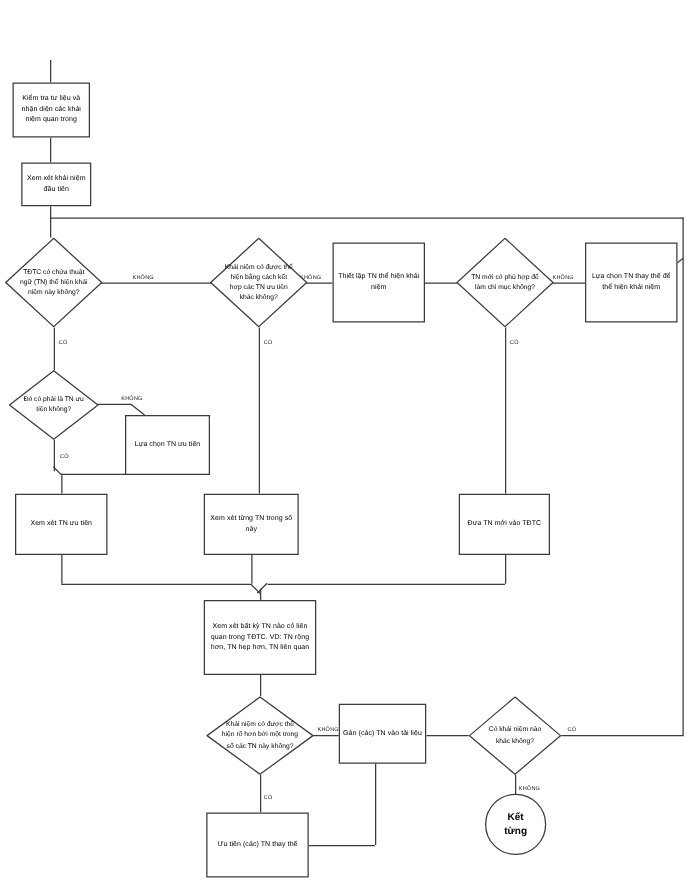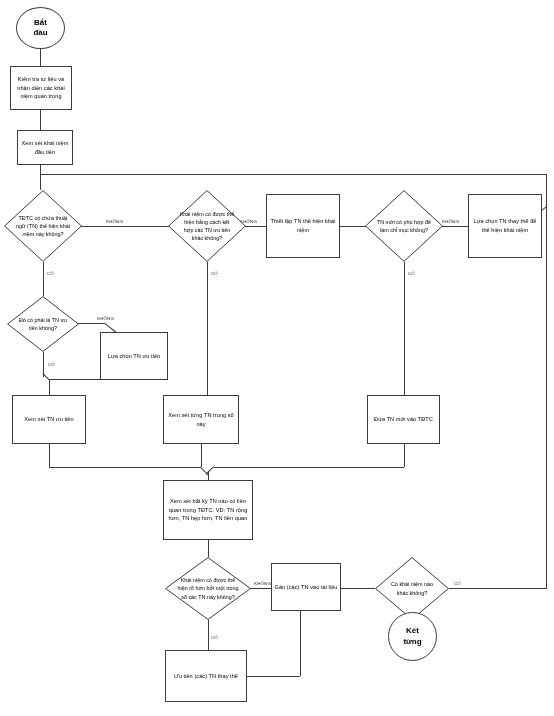--- a/index.html
+++ b/index.html
@@ -101,25 +101,20 @@
   <div class="lbl" style="left:210px;top:271px;">CÓ</div>
   <div class="lbl" style="left:441px;top:219px;">KHÔNG</div>
   <div class="lbl" style="left:407px;top:271px;">CÓ</div>
   <div class="lbl" style="left:96px;top:316px;">KHÔNG</div>
   <div class="lbl" style="left:47px;top:362px;">CÓ</div>
   <div class="lbl" style="left:253px;top:581px;">KHÔNG</div>
   <div class="lbl" style="left:210px;top:635px;">CÓ</div>
   <div class="lbl" style="left:453px;top:581px;">CÓ</div>
   <div class="lbl" style="left:414px;top:628px;">KHÔNG</div>
 
-  <div class="node circle" style="left:16px;top:7px;width:49px;height:42px;">
-    <div class="t">
-      <span>Bắt</span><br><span>đầu</span>
-    </div>
-  </div>
 
   <div class="node box" style="left:10px;top:66px;width:62px;height:44px;">
     <div class="t">Kiểm tra tư liệu và nhận diện các khái niệm quan trọng</div>
   </div>
 
   <div class="node box" style="left:17px;top:130px;width:56px;height:35px;">
     <div class="t">Xem xét khái niệm đầu tiên</div>
   </div>
 
   <div class="node diamond" style="left:4px;top:190px;width:78px;height:72px;">
@@ -193,19 +188,19 @@
     <svg class="dshape" viewBox="0 0 74 63" preserveAspectRatio="none">
         <polygon points="37,0.6 73.4,31.5 37,62.4 0.6,31.5" fill="#fff" stroke="#3b3b3b" stroke-width="1"></polygon>
       </svg>
     <div class="t">Có khái niệm nào khác không?</div>
   </div>
 
   <div class="node box" style="left:165px;top:650px;width:82px;height:52px;">
     <div class="t">Ưu tiên (các) TN thay thế</div>
   </div>
 
-  <div class="node circle" style="left:388px;top:612px;width:49px;height:49px;justify-content:center;">
+  <div class="node circle" style="left:388px;top:635px;width:49px;height:49px;justify-content:center;">
     <div class="t">
       <span>Kết</span><br><span>từng</span>
     </div>
   </div>
 
 </div>
 
 </body></html>

